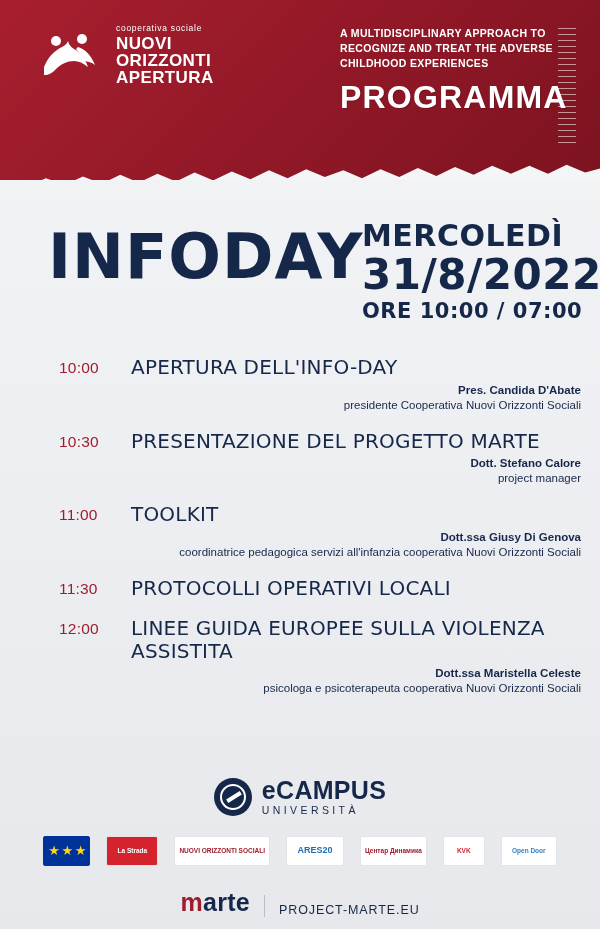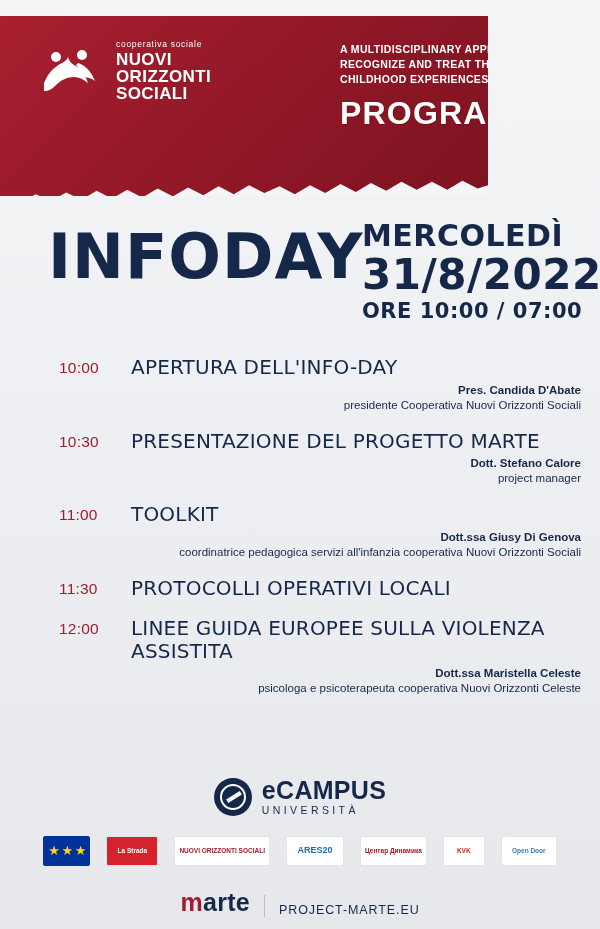--- a/index.html
+++ b/index.html
@@ -17,22 +17,22 @@
     position: relative;
     width: 600px;
     height: 929px;
     background: linear-gradient(180deg, #f4f5f7 0%, #eceef1 55%, #e6e8ec 100%);
     overflow: hidden;
   }
 
   
   .header {
     position: absolute;
-    top: 16px; left: 0;
-    width: 488px;
+    top: 0; left: 0;
+    width: 600px;
     height: 180px;
     background: #9f1c2c;
     background: linear-gradient(135deg, #a81f2f 0%, #8e1726 60%, #7d1320 100%);
     overflow: hidden;
   }
   .header::after {
     
     content: "";
     position: absolute;
     left: -10px; right: -10px;
@@ -339,21 +339,21 @@
           <path d="M10 40c4-10 10-16 18-20 3-1.5 5-3 6-6 1 4 3 6 6 8 6 3 11 9 14 18-5-4-9-6-14-6-7 0-13 3-18 8-4 4-7 6-12 6 0-3 0-5 0-8z"></path>
           <circle cx="22" cy="14" r="5"></circle>
           <circle cx="48" cy="12" r="5"></circle>
           <path d="M44 20c7 2 13 8 17 18-4-3-8-4-12-4-2-5-4-9-7-12l2-2z"></path>
         </g>
       </svg>
       <div class="logo-text">
         <div class="logo-sub">cooperativa sociale</div>
         <div class="logo-name">NUOVI</div>
         <div class="logo-name">ORIZZONTI</div>
-        <div class="logo-name">SOCIALI</div>
+        <div class="logo-name">APERTURA</div>
       </div>
     </div>
 
     <div class="header-right">
       <div class="header-kicker">A MULTIDISCIPLINARY APPROACH TO RECOGNIZE AND TREAT THE ADVERSE CHILDHOOD EXPERIENCES</div>
       <div class="programma">PROGRAMMA</div>
       <div class="header-rules">
         <i></i>
           <i></i>
           <i></i>
@@ -428,21 +428,21 @@
         <div class="slot-title">PROTOCOLLI OPERATIVI LOCALI</div>
       </div>
     </div>
 
     <div class="slot">
       <div class="slot-time">12:00</div>
       <div class="slot-body">
         <div class="slot-title">LINEE GUIDA EUROPEE SULLA VIOLENZA ASSISTITA</div>
         <div class="speaker">
           <div class="speaker-name">Dott.ssa Maristella Celeste</div>
-          <div class="speaker-role">psicologa e psicoterapeuta cooperativa Nuovi Orizzonti Celeste</div>
+          <div class="speaker-role">psicologa e psicoterapeuta cooperativa Nuovi Orizzonti Sociali</div>
         </div>
       </div>
     </div>
 
   </div>
 
   <div class="ecampus">
     <div class="ecampus-mark"></div>
     <div class="ecampus-text">
       <div class="ecampus-name">eCAMPUS</div>

